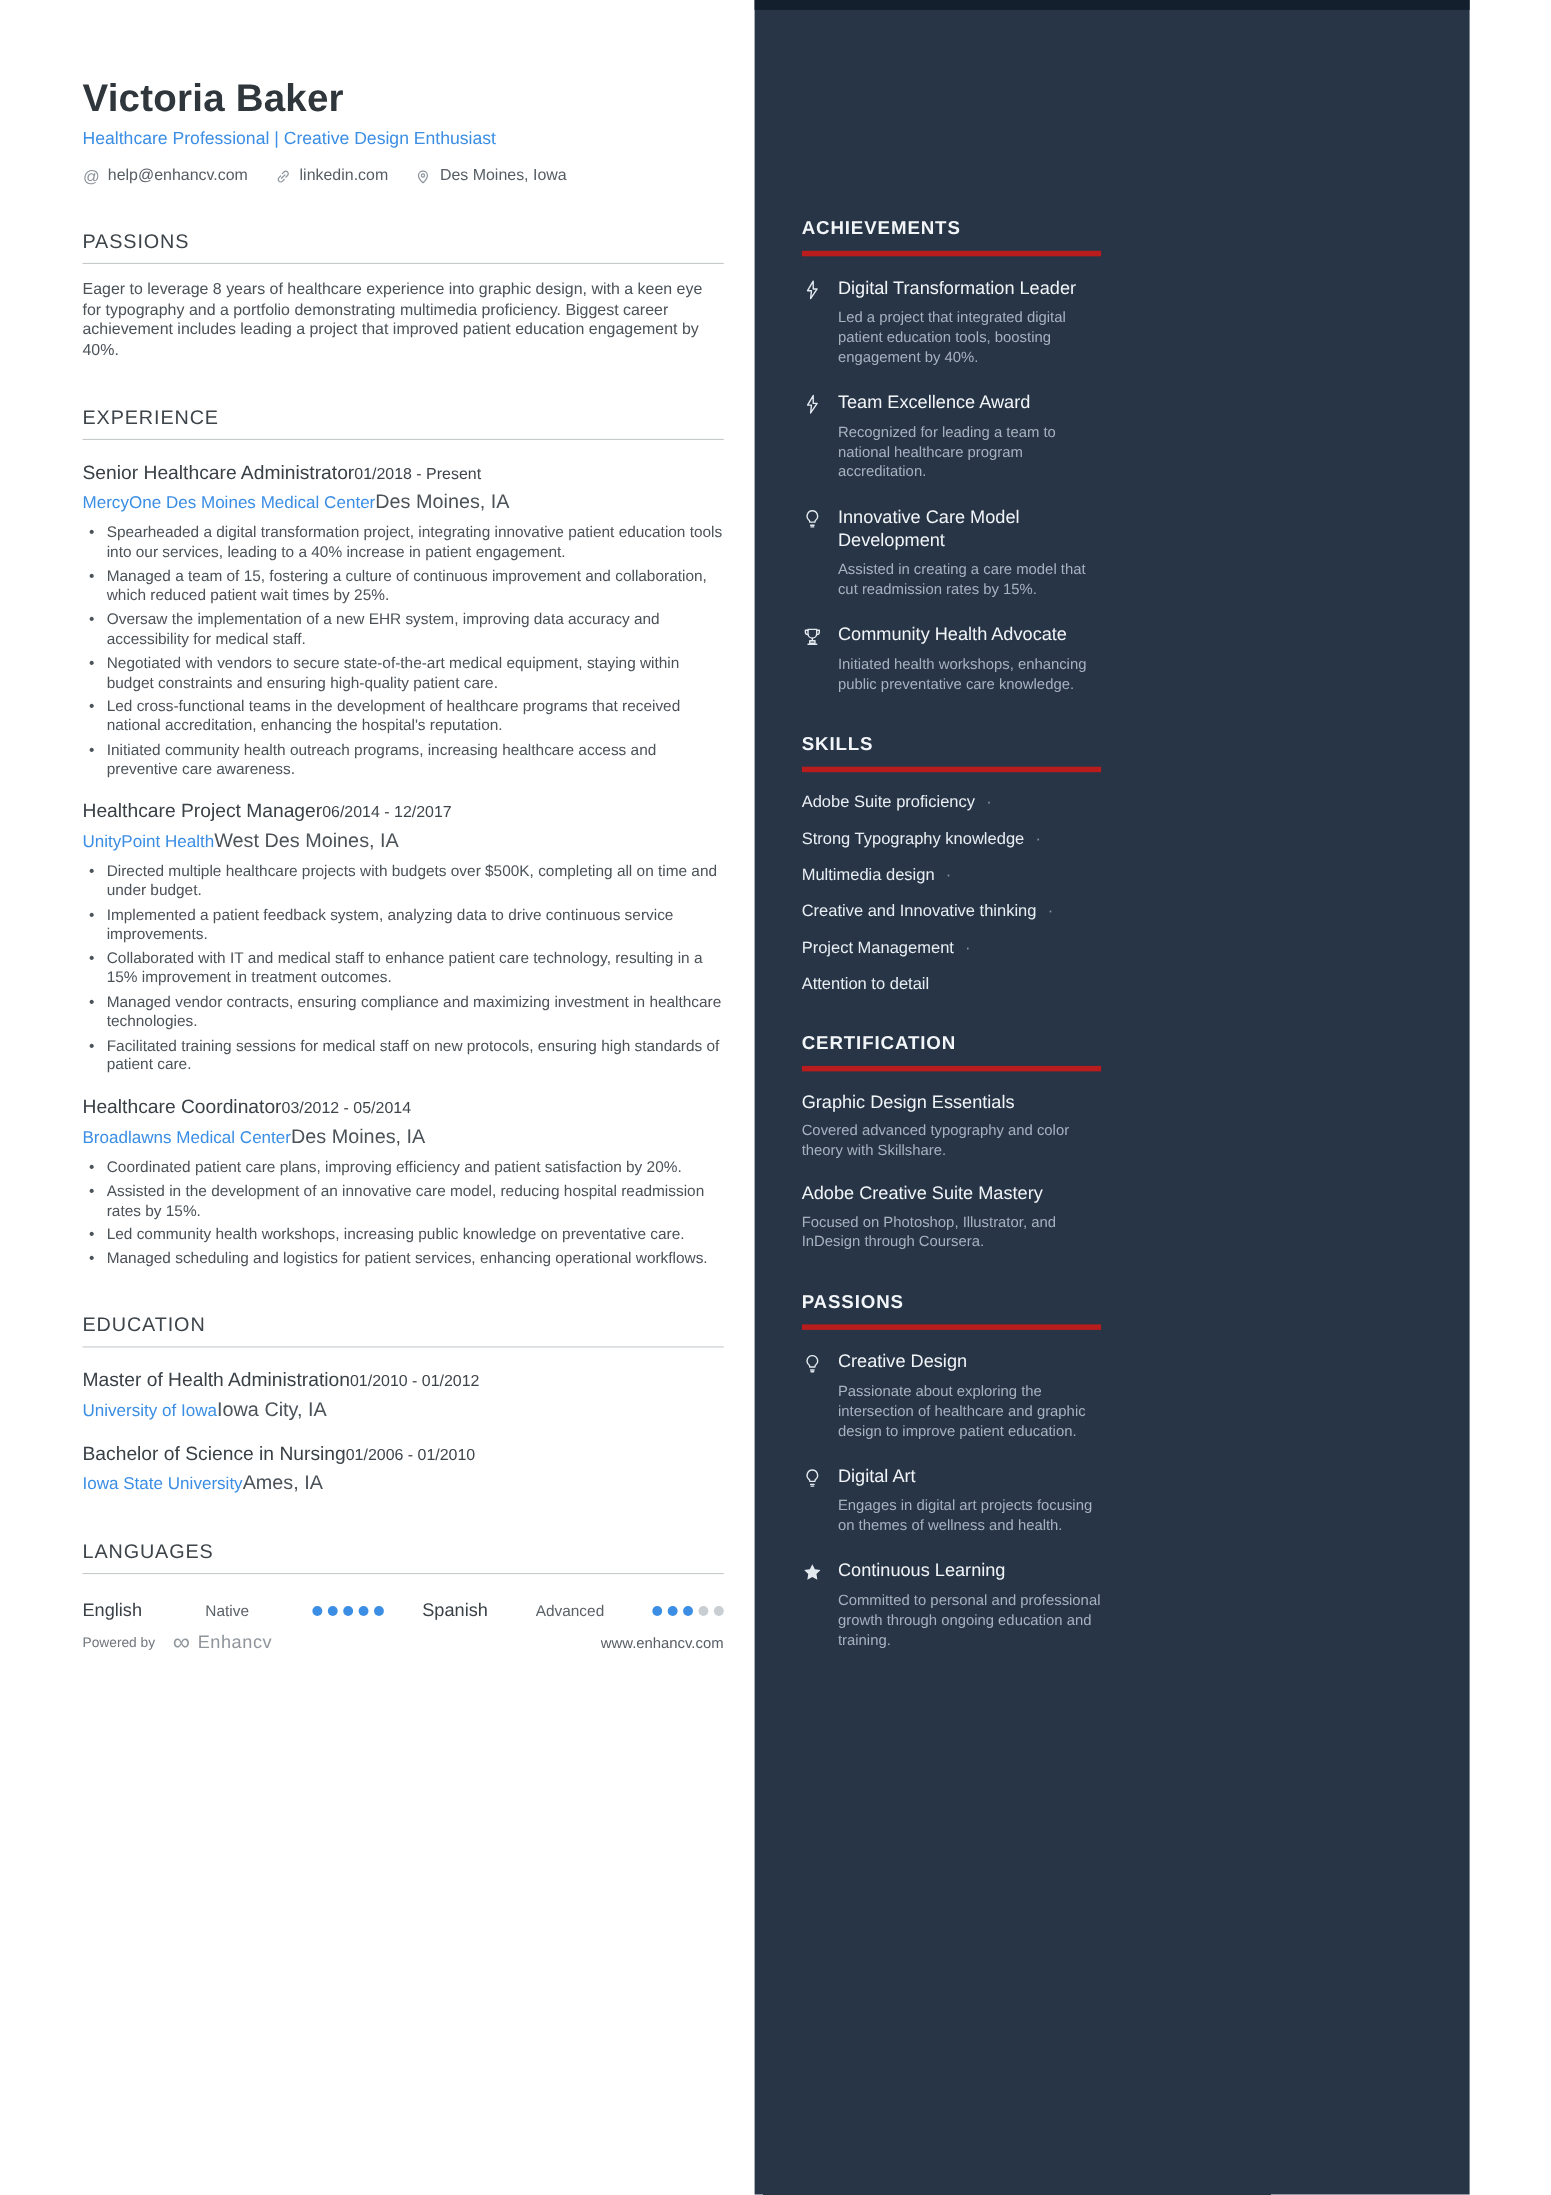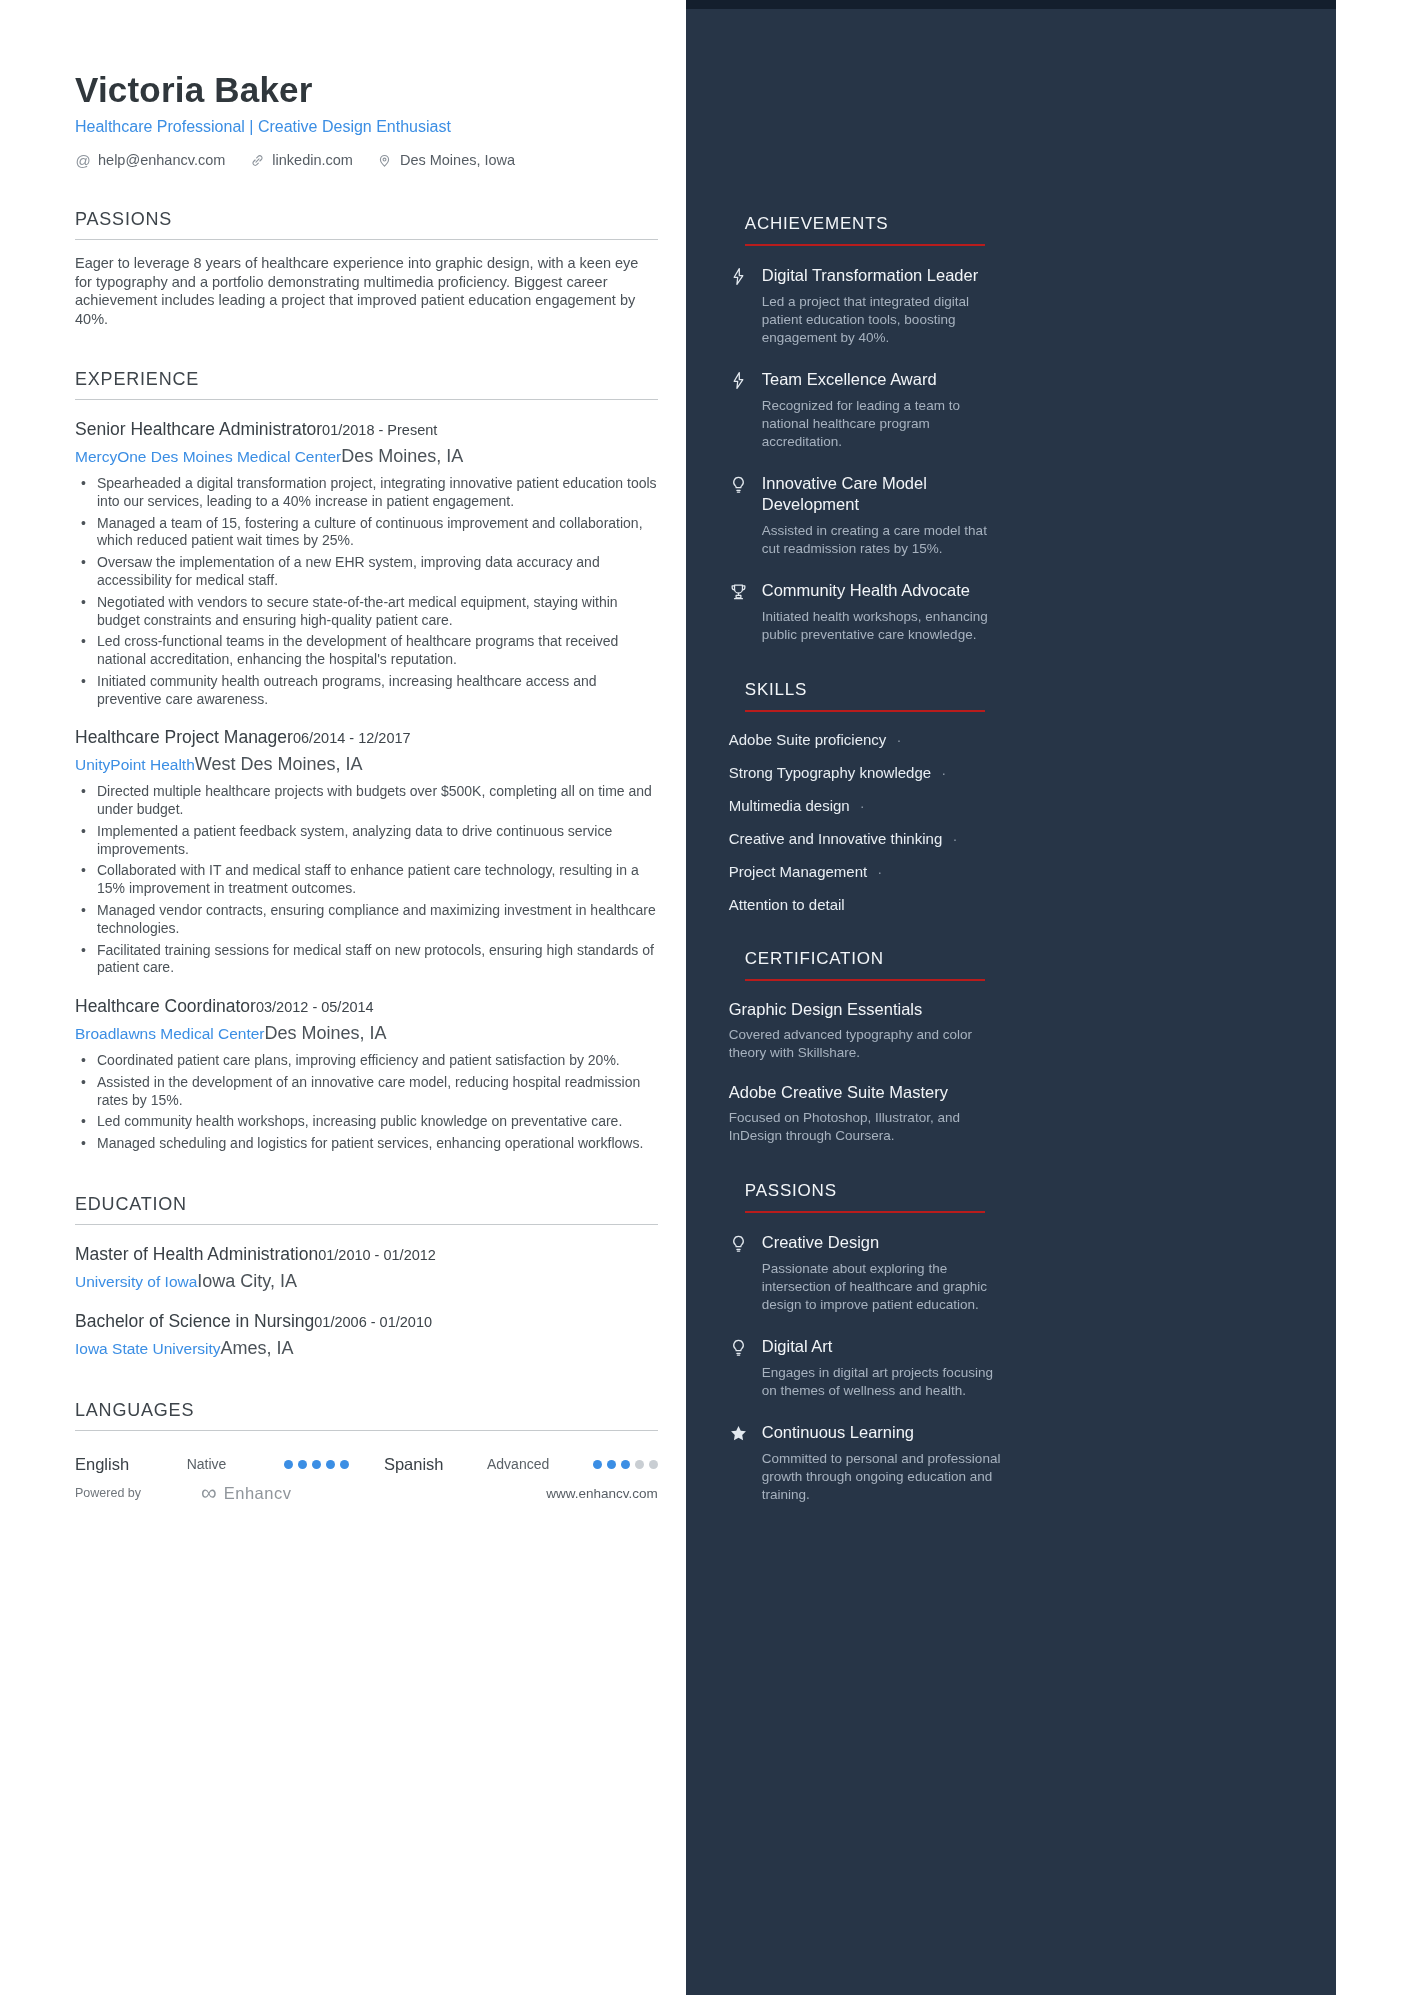--- a/index.html
+++ b/index.html
@@ -41,33 +41,33 @@
   .bullet::before{content:"\2022";position:absolute;left:6px;color:#4b5258;}
 
   .lang-row{display:flex;justify-content:space-between;margin-top:24px;}
   .lang{display:flex;align-items:center;justify-content:space-between;width:47%;}
   .lang-name{font-size:16.5px;color:#394046;}
   .lang-level{font-size:14px;color:#5a6167;}
   .lang-dots{display:inline-flex;gap:5px;}
   .dot{width:9px;height:9px;border-radius:50%;background:#c9ced3;display:inline-block;}
   .dot.filled{background:var(--accent);}
 
-  .footer{position:absolute;left:75px;right:28px;top:1482px;display:flex;align-items:center;gap:44px;}
+  .footer{position:absolute;left:75px;right:28px;top:1482px;display:flex;align-items:center;}
   .powered{font-size:12.5px;color:#70767c;}
   .logo{display:inline-flex;align-items:center;gap:7px;margin-left:16px;cursor:pointer;}
   .logo-mark{font-size:22px;color:#8f969c;line-height:1;}
   .logo-text{font-size:16.5px;color:#8f959b;letter-spacing:.5px;}
   .site{margin-left:auto;font-size:13.5px;color:#565d64;cursor:pointer;}
 
   
   .sidebar{width:688px;background:var(--sidebar-bg);position:relative;padding-left:43px;}
   .top-strip{position:absolute;top:0;left:0;right:0;height:9px;background:var(--strip);}
   .scontent{width:272px;padding-top:198px;}
   .ssec{margin-bottom:36px;}
-  .shead{margin:16px;font-size:17px;font-weight:400;color:#f3f6f9;letter-spacing:.8px;padding-bottom:10px;border-bottom:2px solid #b91c1c;}
+  .shead{margin:0;font-size:17px;font-weight:700;color:#f3f6f9;letter-spacing:.8px;padding-bottom:10px;border-bottom:5px solid #b91c1c;}
   .sitems{margin-top:19px;}
   .sitem{display:flex;gap:13px;margin-bottom:22px;align-items:flex-start;}
   .s-icon{width:20px;flex-shrink:0;color:#e3e9ef;margin-top:2px;display:inline-flex;}
   .s-icon svg{width:19px;height:19px;}
   .s-title{font-size:16.5px;color:#f2f5f8;line-height:1.28;}
   .s-text{margin-top:7px;font-size:13.5px;line-height:1.33;color:#a7b2bf;}
   .skill{font-size:15px;color:#e9eef3;margin-bottom:16px;}
   .skill-sep{color:#8a96a4;margin-left:6px;}
   .skill:last-child .skill-sep{display:none;}
   .cert{margin-bottom:21px;}

